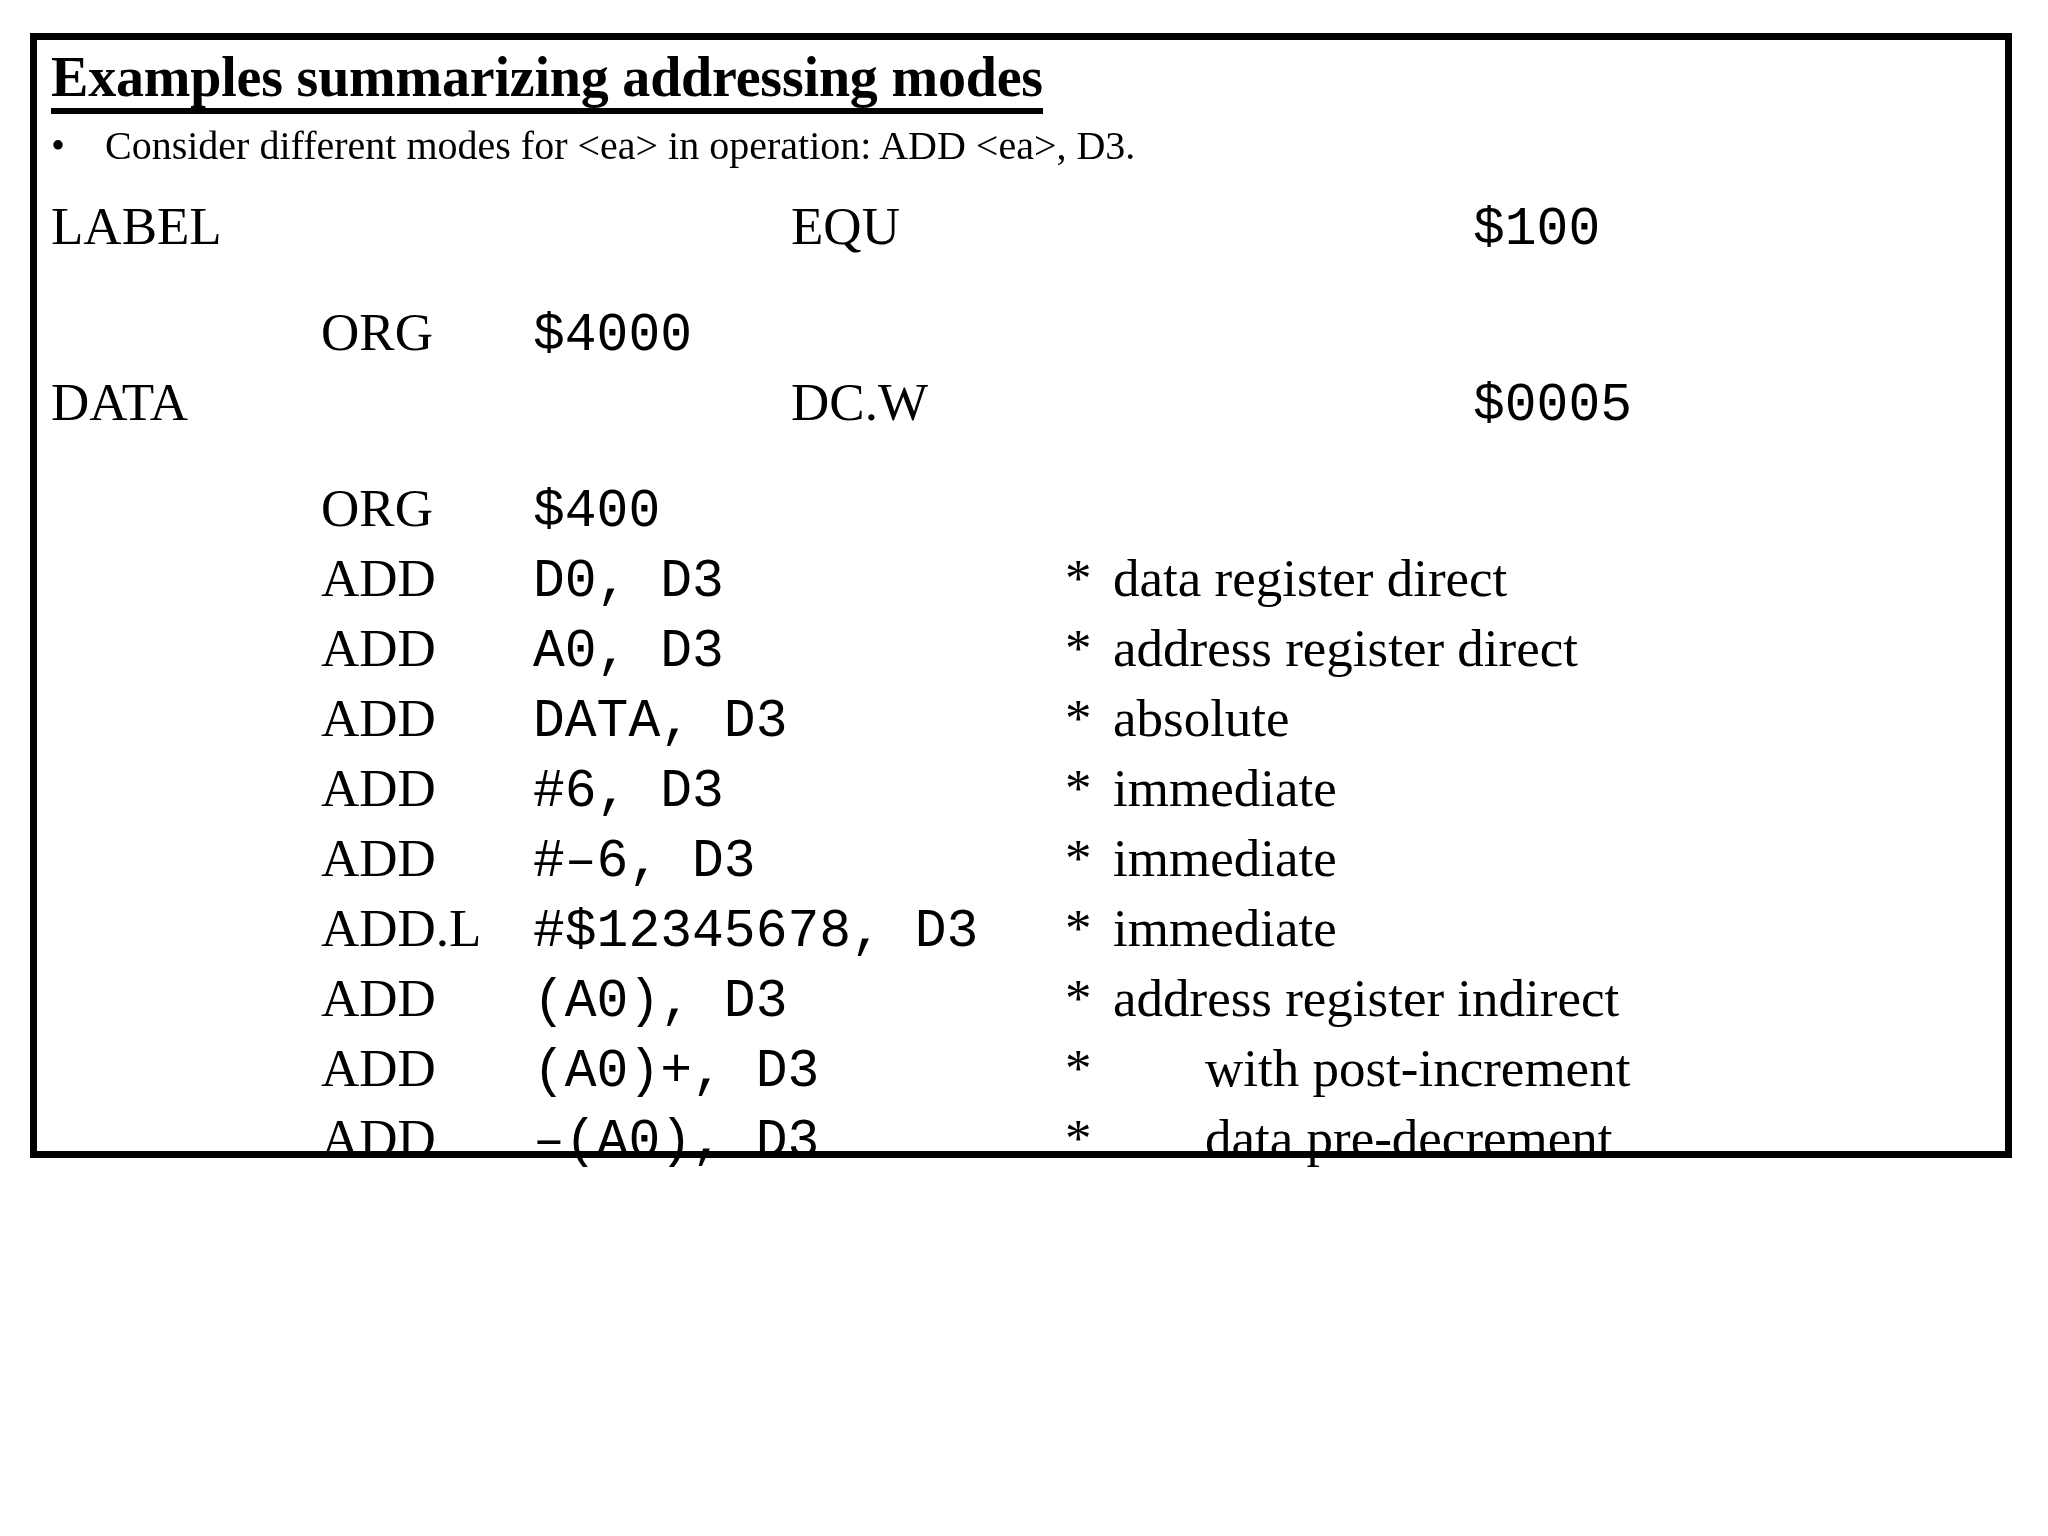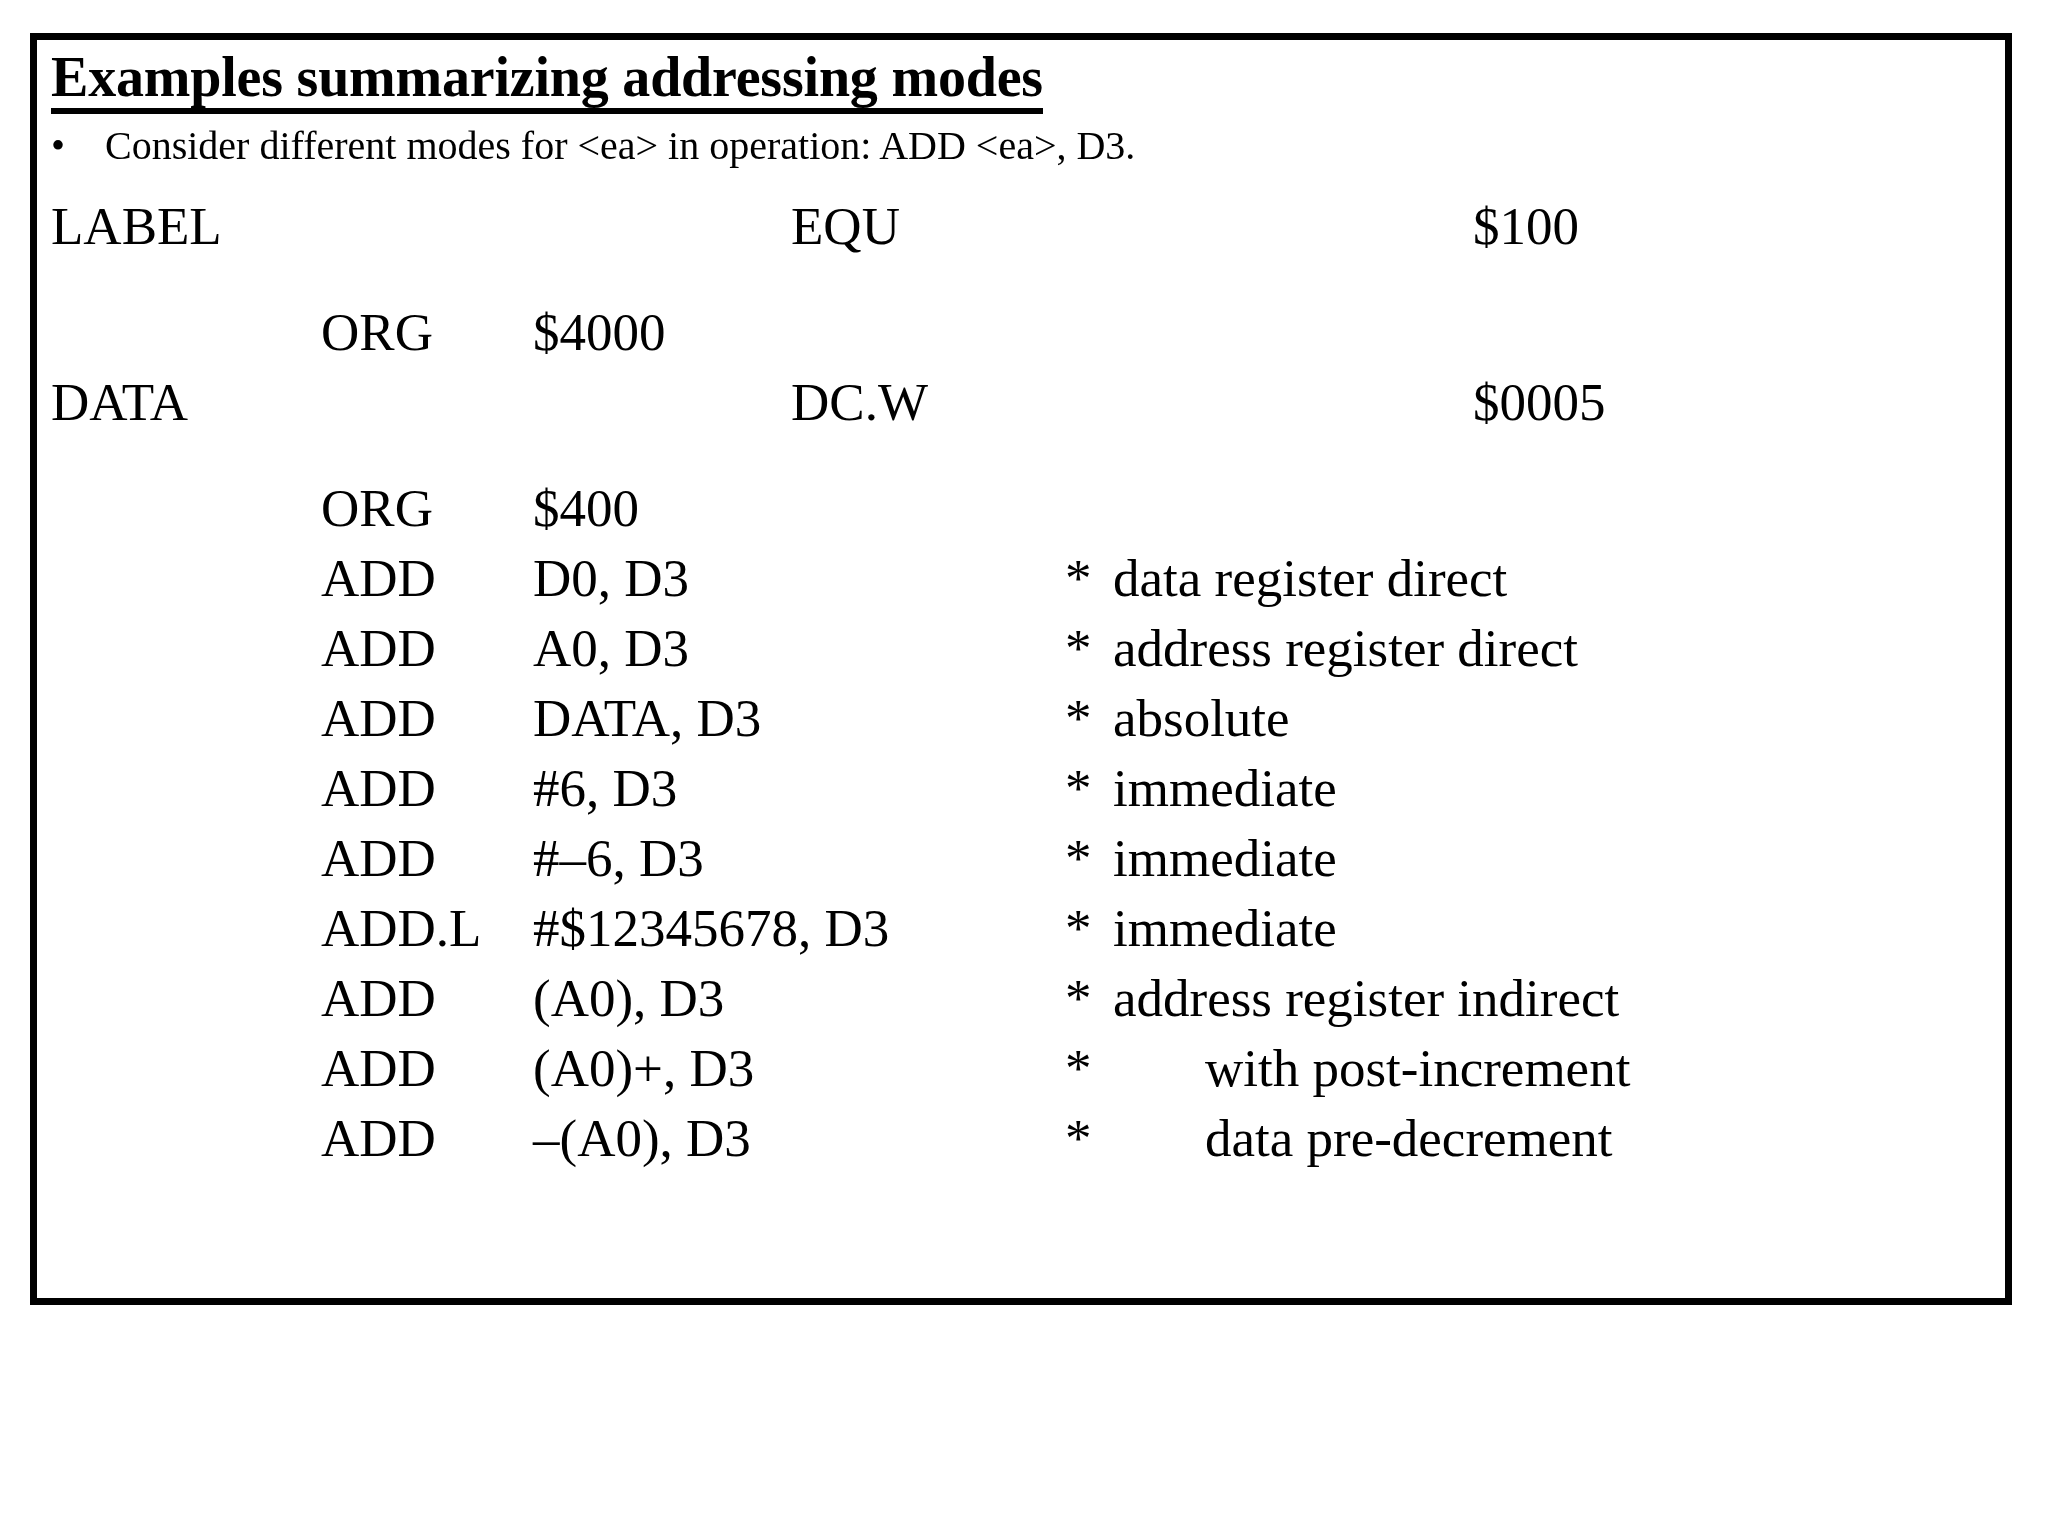--- a/index.html
+++ b/index.html
@@ -14,21 +14,21 @@
     font-family: "Liberation Serif", "DejaVu Serif", serif;
     color: #000000;
     overflow: hidden;
   }
 
   #slide-frame {
     position: absolute;
     left: 30px;
     top: 33px;
     width: 1982px;
-    height: 1272px;
+    height: 1125px;
     border: 7px solid #000000;
     background: #ffffff;
     box-sizing: border-box;
   }
 
   #slide-inner {
     position: absolute;
     left: 0;
     top: 0;
     right: 0;
@@ -92,20 +92,21 @@
     width: 270px;
   }
   .col-op {
     flex: 0 0 212px;
     width: 212px;
     margin-top: 20px;
   }
   .col-operand {
     flex: 0 0 532px;
     width: 532px;
+    font-family: Liberation Mono, monospace;
   }
   .col-comment {
     flex: 0 0 auto;
     display: flex;
     align-items: baseline;
   }
   .comment-star {
     flex: 0 0 auto;
     width: 30px;
   }

